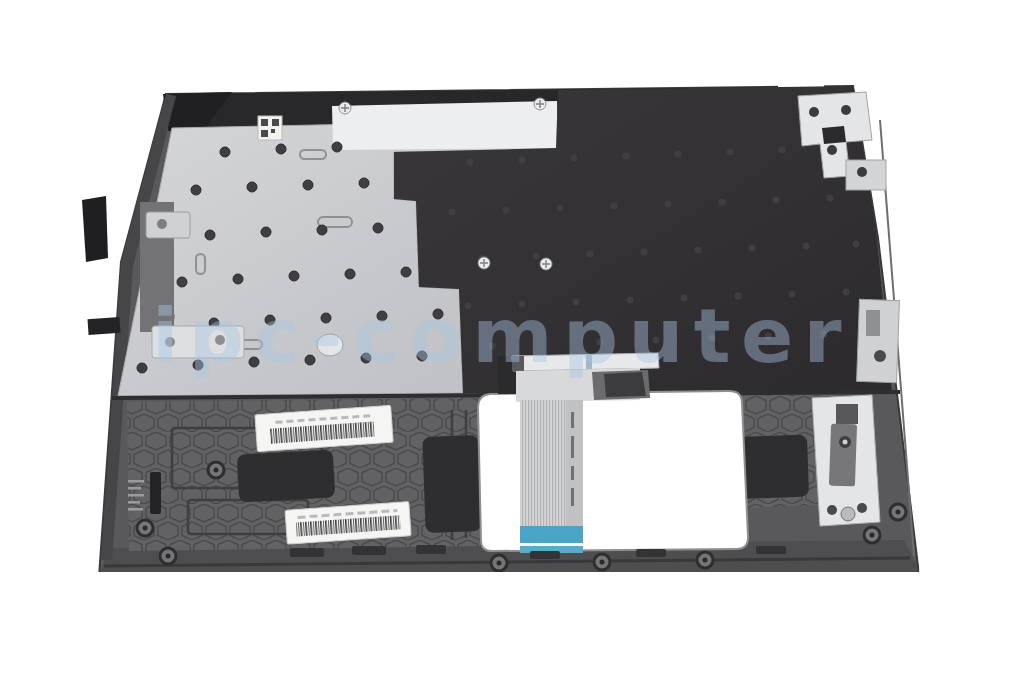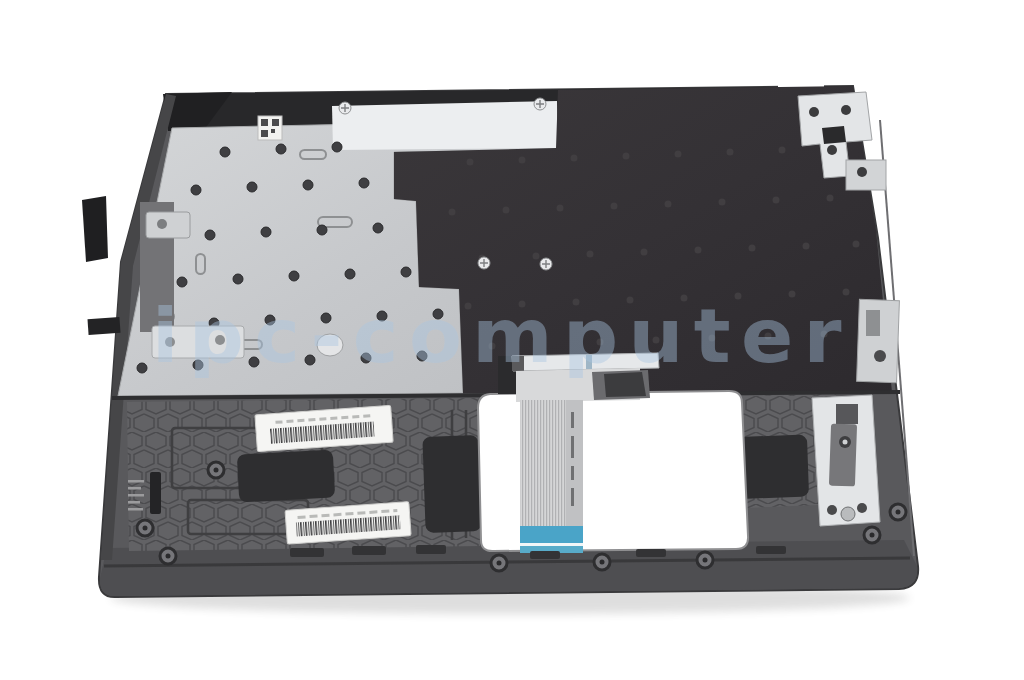--- a/index.html
+++ b/index.html
@@ -1,18 +1,18 @@
 <!DOCTYPE html>
 <html><head>
 <meta charset="utf-8">
 <style>
   html,body{margin:0;padding:0;background:#ffffff;}
   .stage{
     position:relative;
-    width:1024px;height:680px;
+    width:1024px;height:572px;
     background:#ffffff;
     overflow:hidden;
     font-family:"DejaVu Sans","Liberation Sans",sans-serif;
     text-decoration:underline;
   }
   svg{display:block;}
   .wm{
     font-family:"DejaVu Sans","Liberation Sans",sans-serif;
     font-weight:700;
     font-size:74px;

